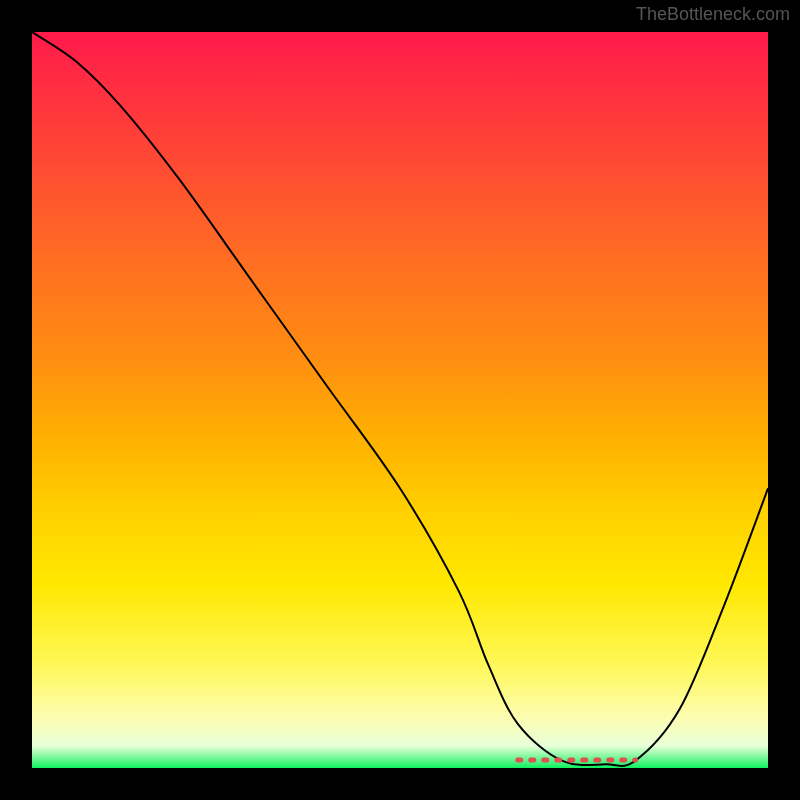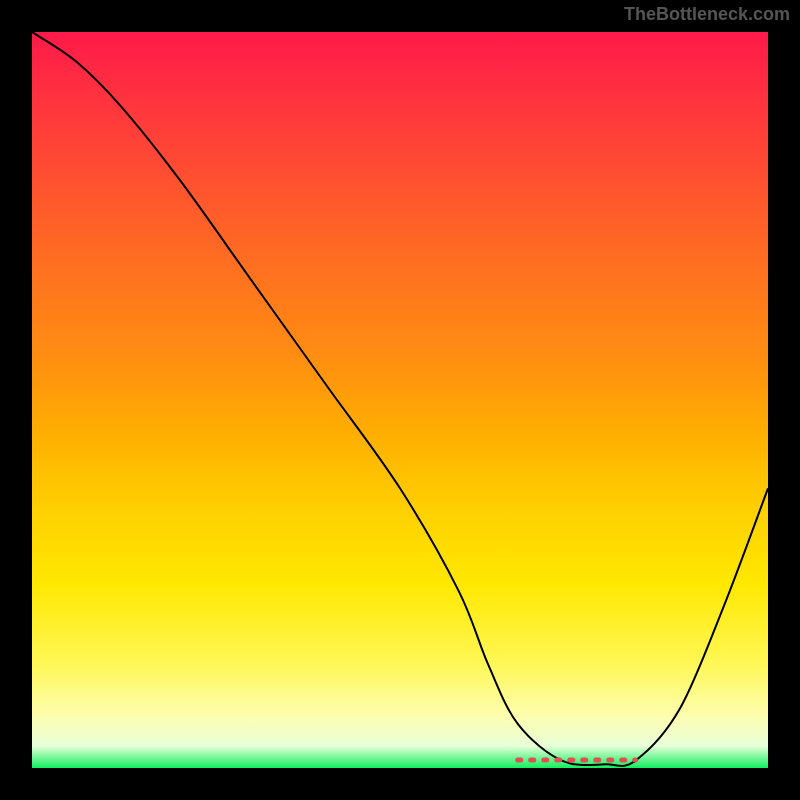--- a/index.html
+++ b/index.html
@@ -10,21 +10,21 @@
     background: #000;
     font-family: Arial, sans-serif;
     overflow: hidden;
   }
   .attribution {
     position: absolute;
     top: 4px;
     right: 10px;
     color: #555;
     font-size: 18px;
-    font-weight: 700;
+    font-weight: 400;
     z-index: 10;
   }
   .plot-area {
     position: absolute;
     left: 32px;
     top: 32px;
     width: 736px;
     height: 736px;
     overflow: hidden;
   }

